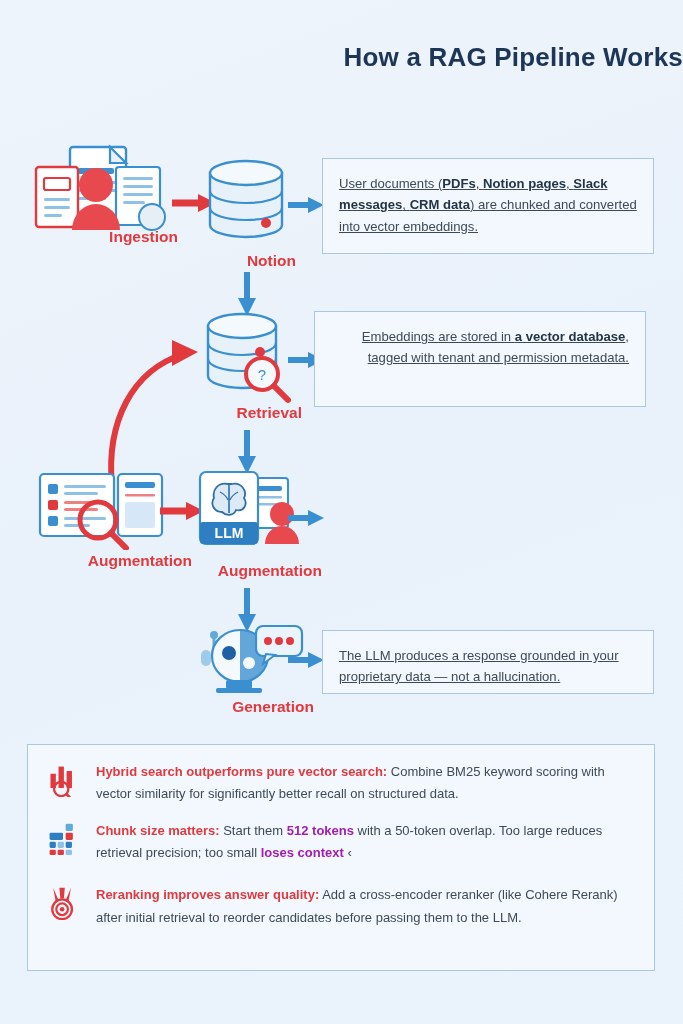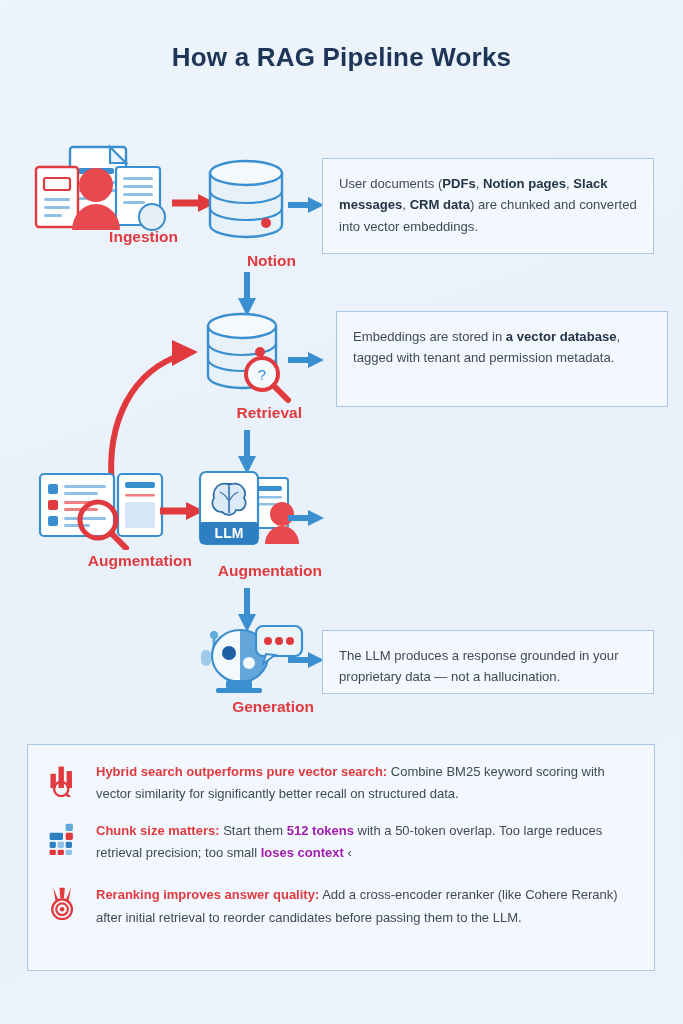--- a/index.html
+++ b/index.html
@@ -9,21 +9,21 @@
     font-family:"Liberation Sans", sans-serif;
     color:#25405c;
     position:relative;
     overflow:hidden;
   }
   .page { position:relative; width:683px; height:1024px; }
 
   
   .title {
     position:absolute; top:42px; left:0; width:683px;
-    text-align:center;
+    text-align:right;
     font-size:26px; font-weight:bold; letter-spacing:.2px;
     color:#1d3557;
   }
 
   
   .step { position:absolute; }
 
   .caption {
     position:absolute;
     text-align:right;
@@ -33,20 +33,21 @@
 
   
   .callout {
     position:absolute;
     border:1px solid #a9c7e3;
     background:#f2f8fd;
     padding:14px 16px;
     font-size:13.1px;
     line-height:1.63;
     color:#3f4a58;
+    text-decoration:underline;
   }
   .callout b { color:#243447; font-weight:bold; }
 
   
   .arrow-h { position:absolute; height:12px; }
   .arrow-v { position:absolute; width:12px; }
 
   
   .tips {
     position:absolute; left:27px; top:744px; width:628px; height:227px;
@@ -137,21 +138,21 @@
       <text x="62" y="72" font-size="15" fill="#3a8fd0" text-anchor="middle" font-family="Liberation Sans, sans-serif">?</text>
     </g>
   </svg>
   <div class="caption" style="left:192px; top:404px; width:110px;">Retrieval</div>
 
   <svg class="arrow-h" style="left:288px; top:350px; width:36px; height:20px;" viewBox="0 0 36 20">
     <line x1="0" y1="10" x2="22" y2="10" stroke="#3a8fd0" stroke-width="6"></line>
     <path d="M20 2 L36 10 L20 18 Z" fill="#3a8fd0"></path>
   </svg>
 
-  <div class="callout" style="left:336px; top:311px; width:332px; height:96px;">
+  <div class="callout" style="left:314px; top:311px; width:332px; height:96px;text-align:right;">
     <span>
       <span>Embeddings are stored in </span><b>a vector database</b><span>, tagged with tenant and permission metadata.</span>
     </span>
   </div>
 
   <svg style="position:absolute; left:92px; top:330px; width:130px; height:160px;" viewBox="0 0 130 160">
     <path d="M20 156 C14 92 40 40 92 24" fill="none" stroke="#e03a3f" stroke-width="6" stroke-linecap="round"></path>
     <path d="M80 10 L106 22 L80 36 Z" fill="#e03a3f"></path>
   </svg>
 

